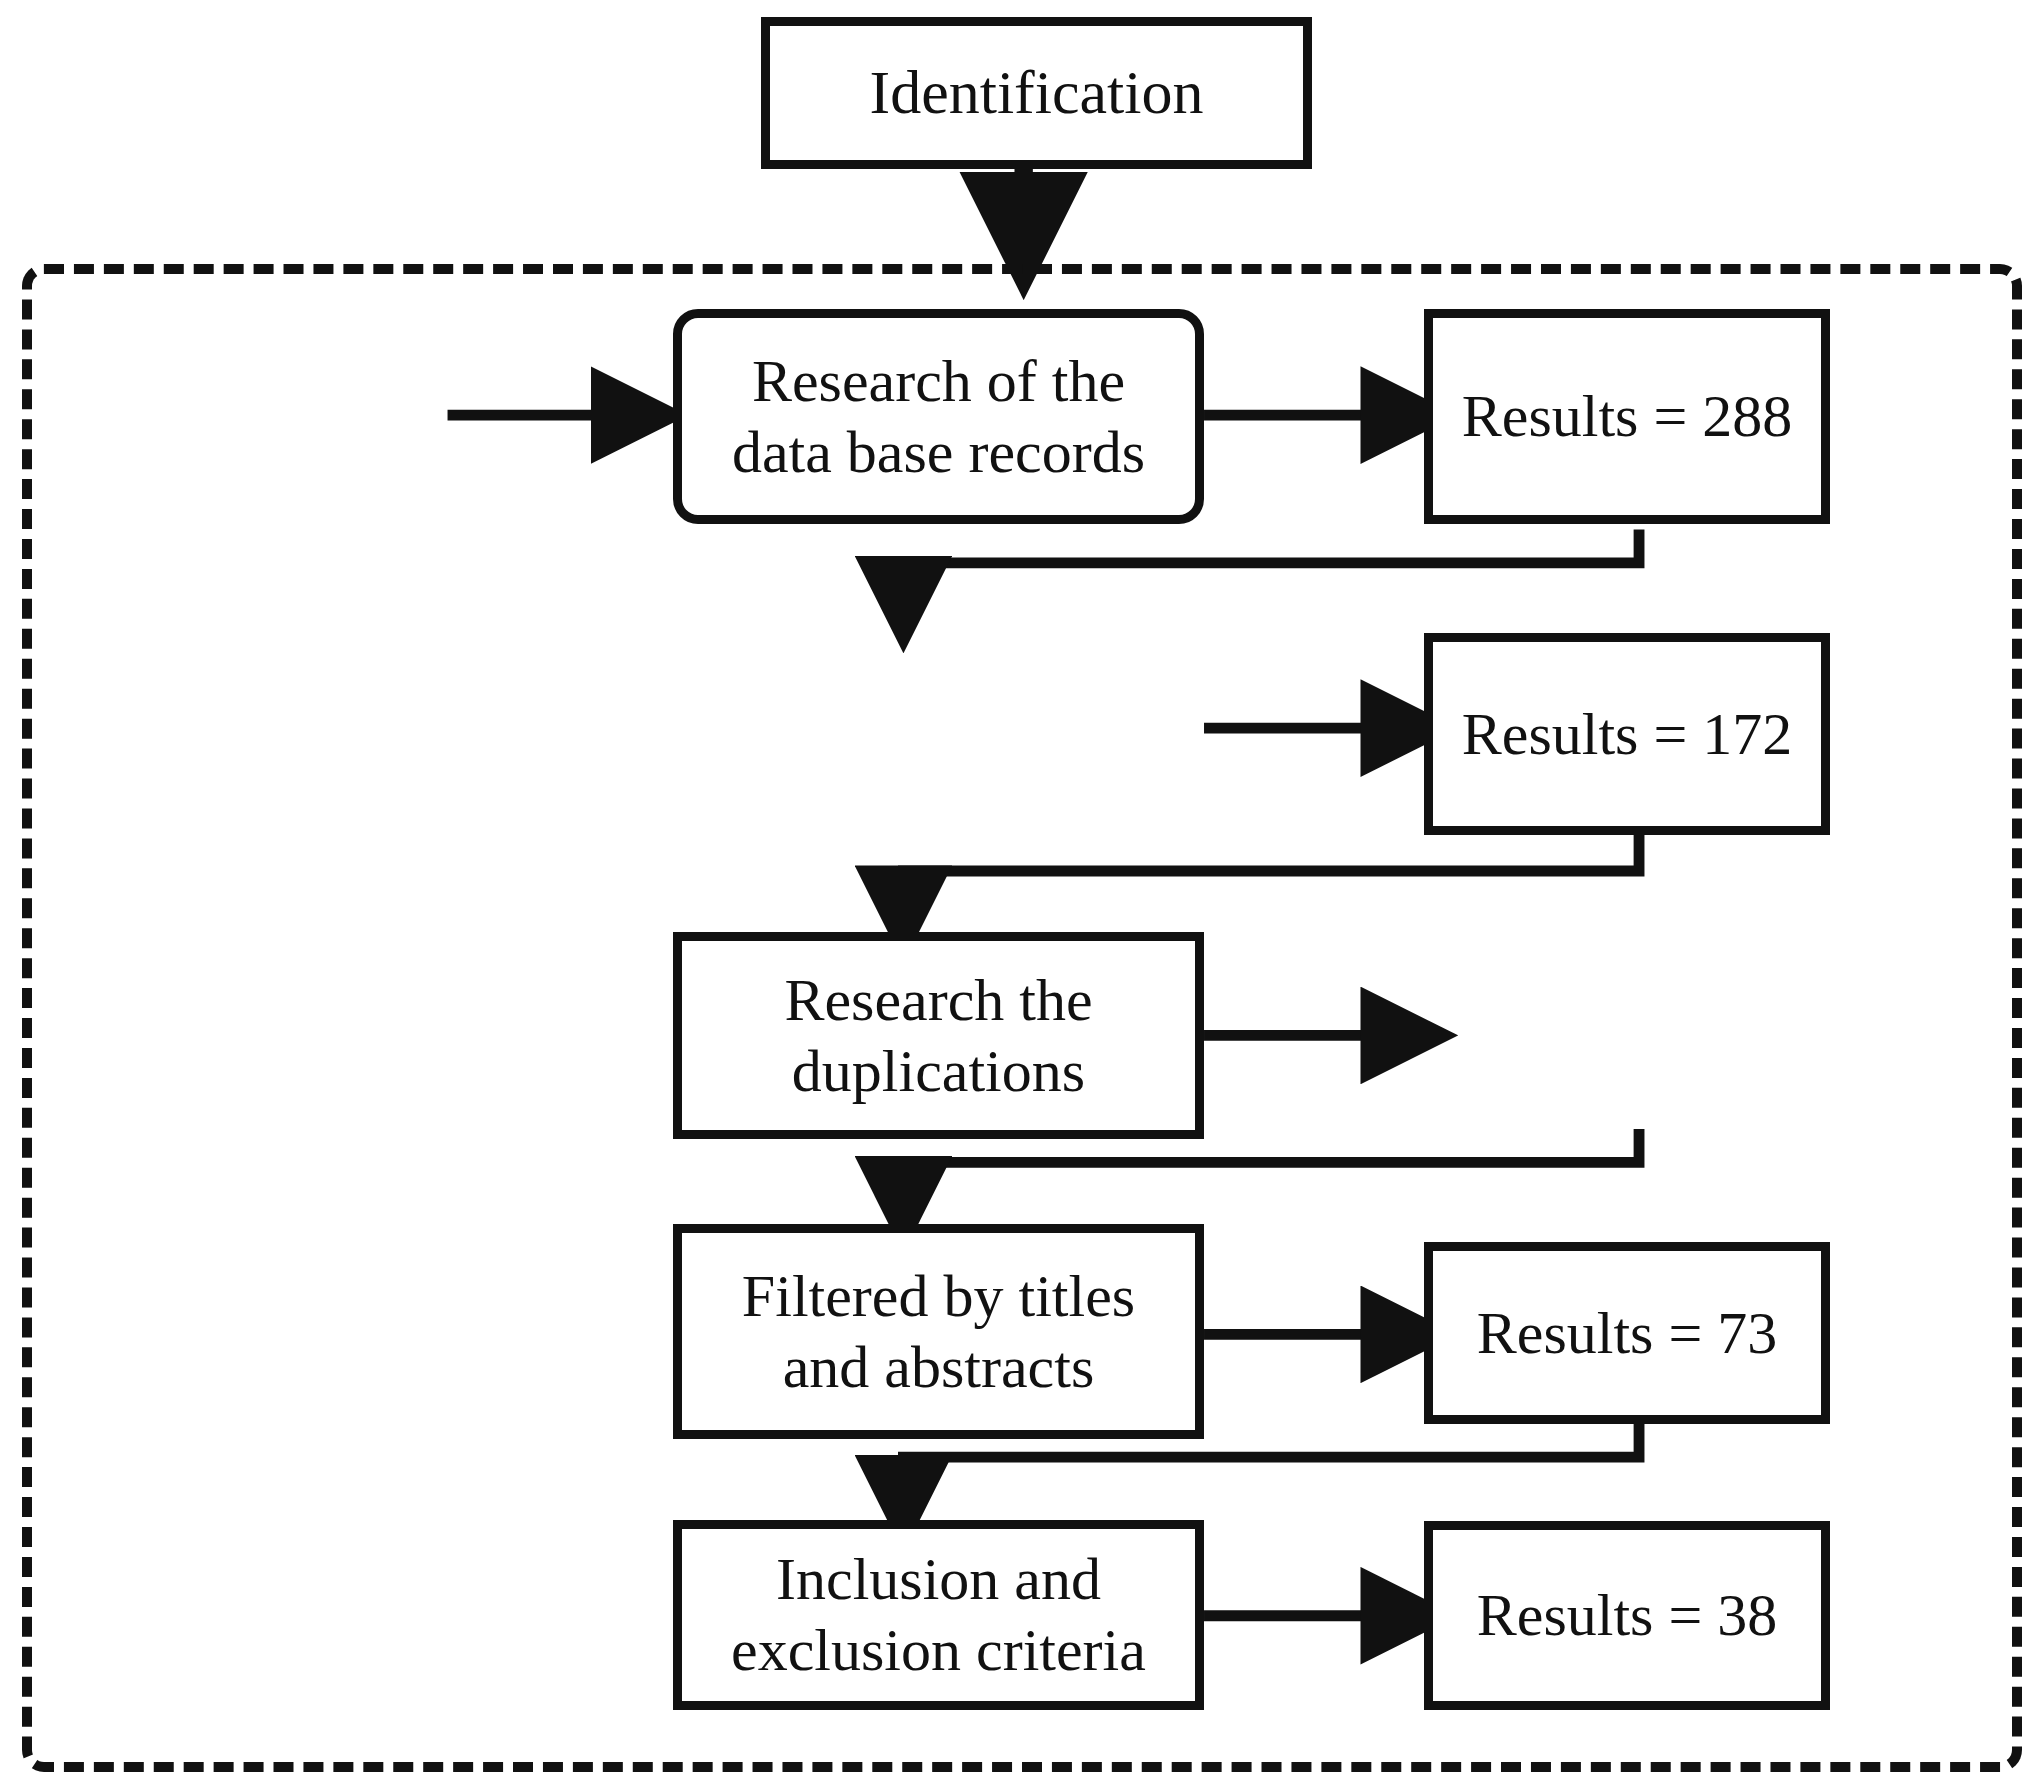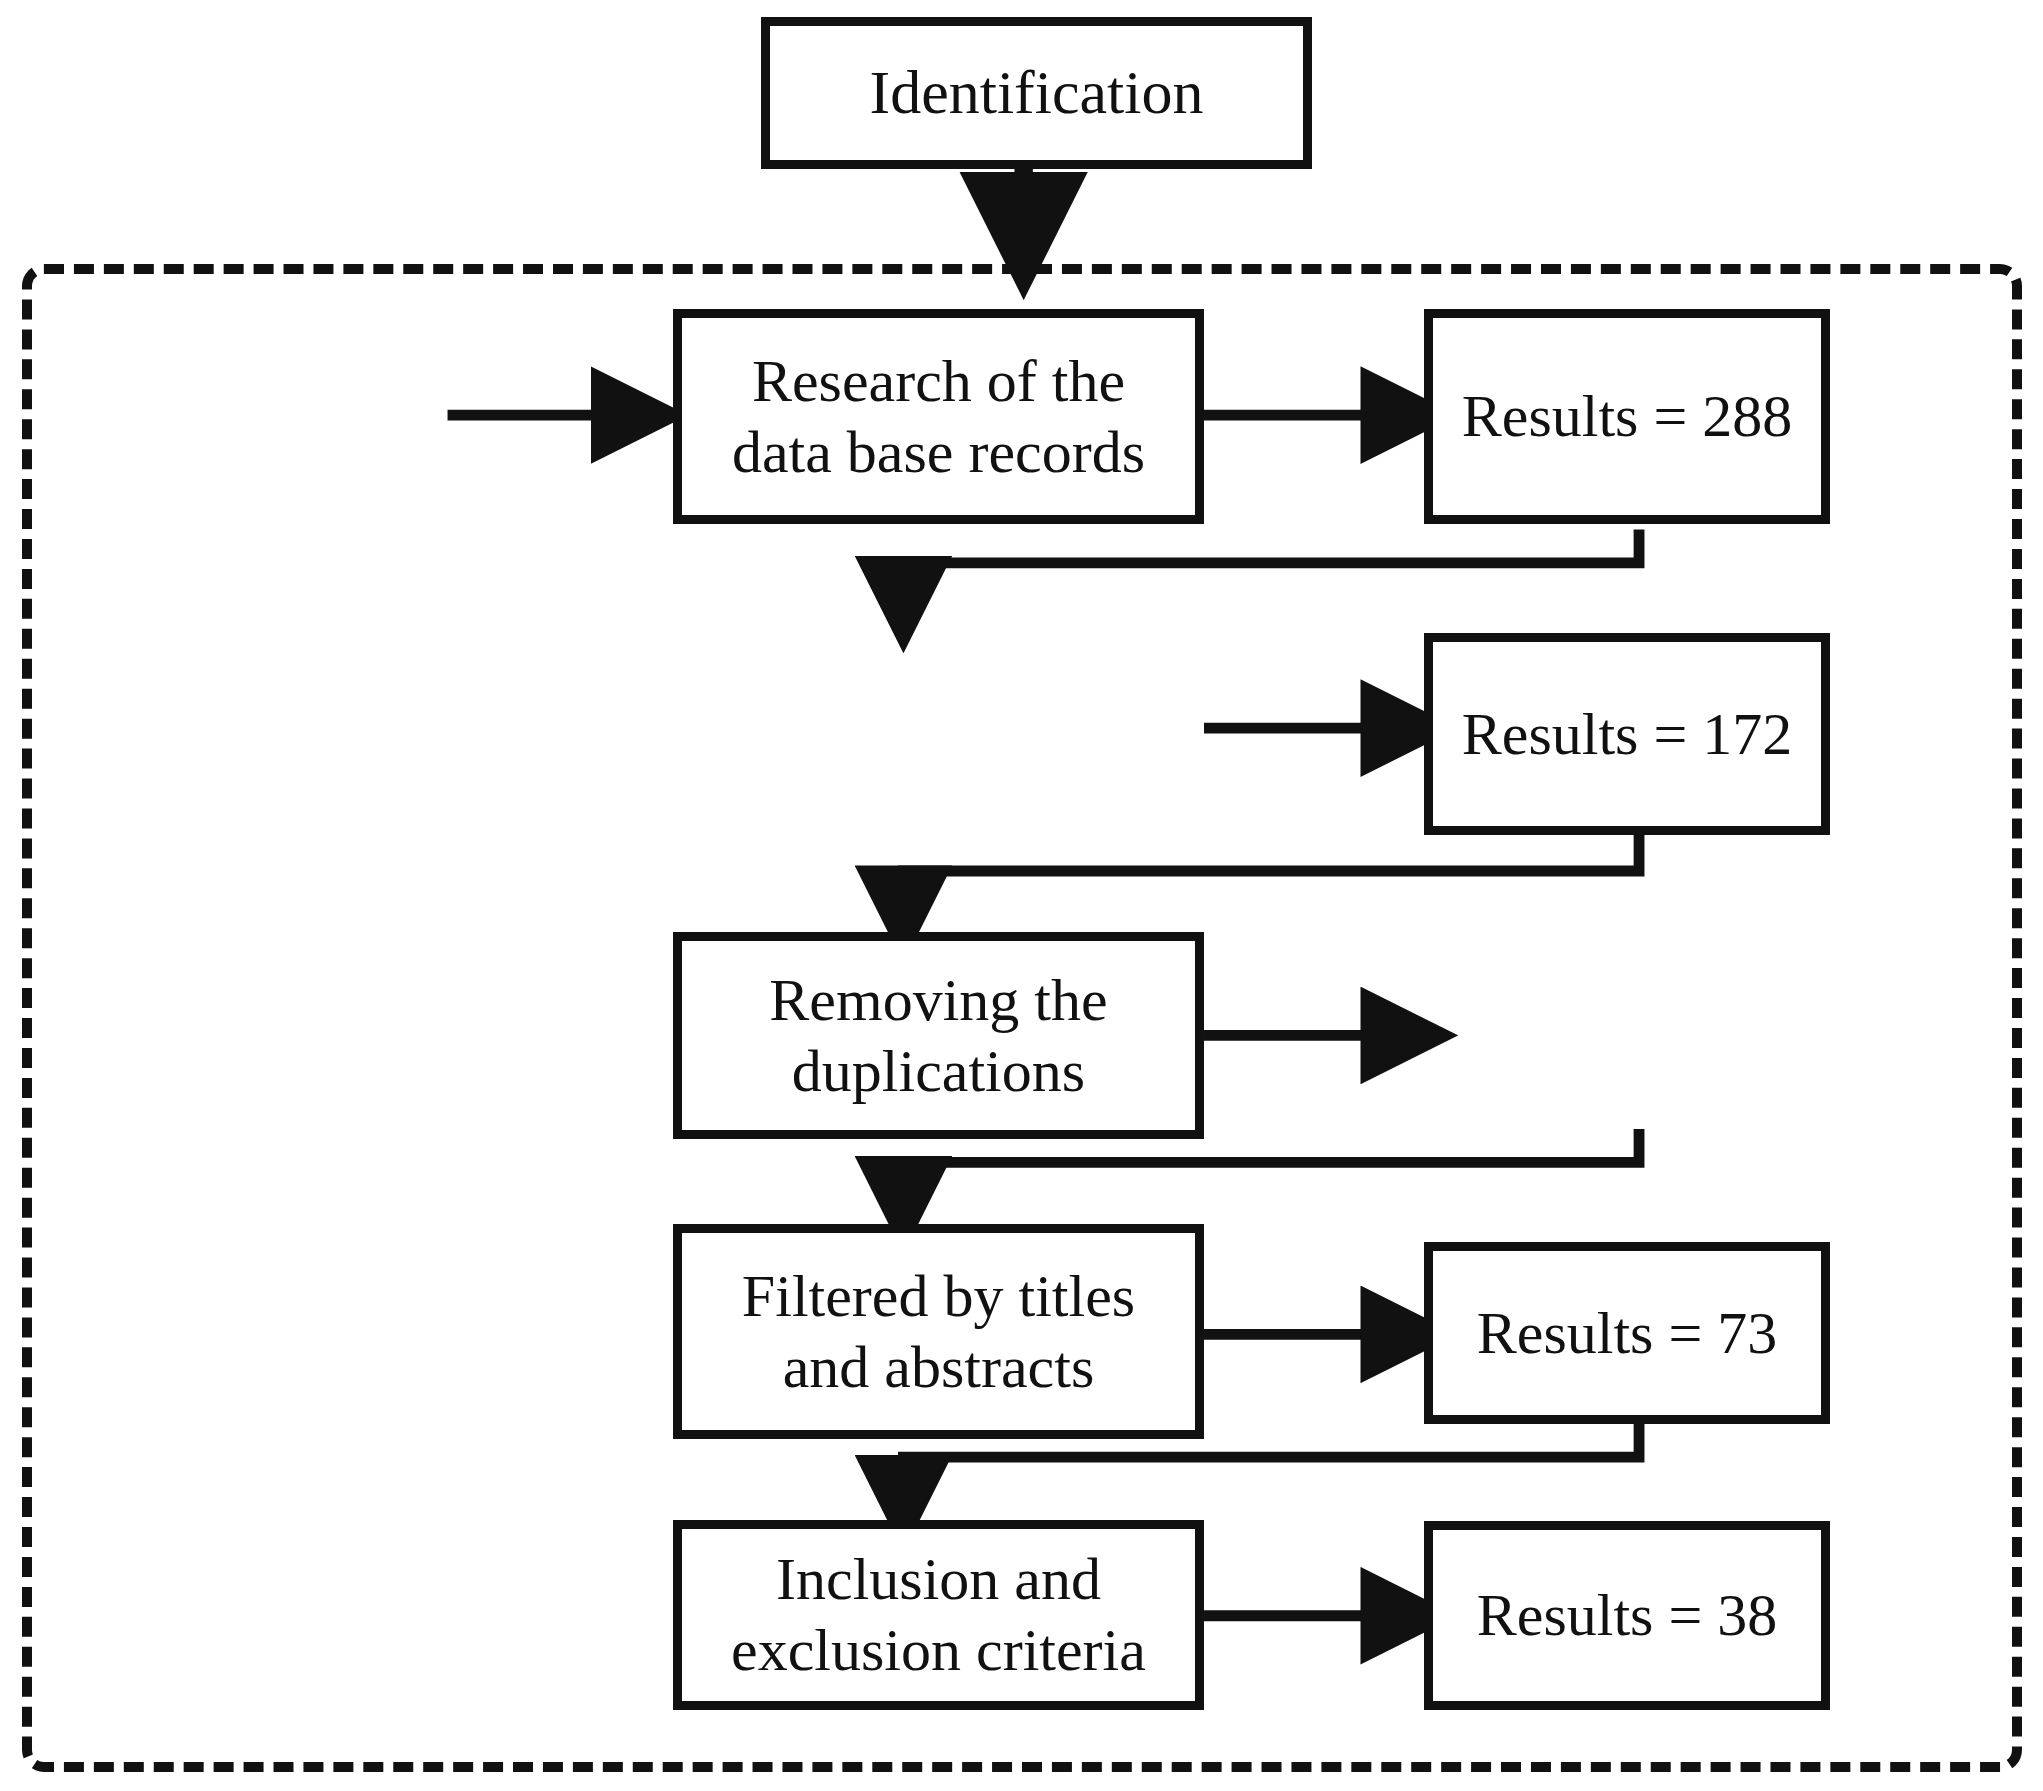--- a/index.html
+++ b/index.html
@@ -93,34 +93,34 @@
     <line x1="1442" y1="1935" x2="1697" y2="1935" stroke="#111111" stroke-width="13" marker-end="url(#ah)"></line>
   </svg>
 
   <div class="box f-title" style="left:761px; top:16.7px; width:551px; height:152px;">
     <span class="txt">Identification</span>
   </div>
 
   <div class="dashed-region" style="left:22px; top:264px; width:2000px; height:1508px;"></div>
 
 
-  <div class="box f-body" style="left:673px; top:309px; width:531px; height:215px;">
+  <div class="box f-body" style="left:673px; top:309px; width:531px; height:215px;border-radius:25px;">
     <span class="txt">Research of the
 data base records</span>
   </div>
   <div class="box f-body" style="left:1424px; top:309px; width:406px; height:215px;">
     <span class="txt">Results = 288</span>
   </div>
 
   <div class="box f-body" style="left:1424px; top:633px; width:406px; height:202px;justify-content:center;">
     <span class="txt">Results = 172</span>
   </div>
 
   <div class="box f-body" style="left:673px; top:932px; width:531px; height:207px;">
-    <span class="txt">Removing the
+    <span class="txt">Research the
 duplications</span>
   </div>
 
   <div class="box f-body" style="left:673px; top:1224px; width:531px; height:215px;">
     <span class="txt">Filtered by titles
 and abstracts</span>
   </div>
   <div class="box f-body" style="left:1424px; top:1242px; width:406px; height:182px;">
     <span class="txt">Results = 73</span>
   </div>

